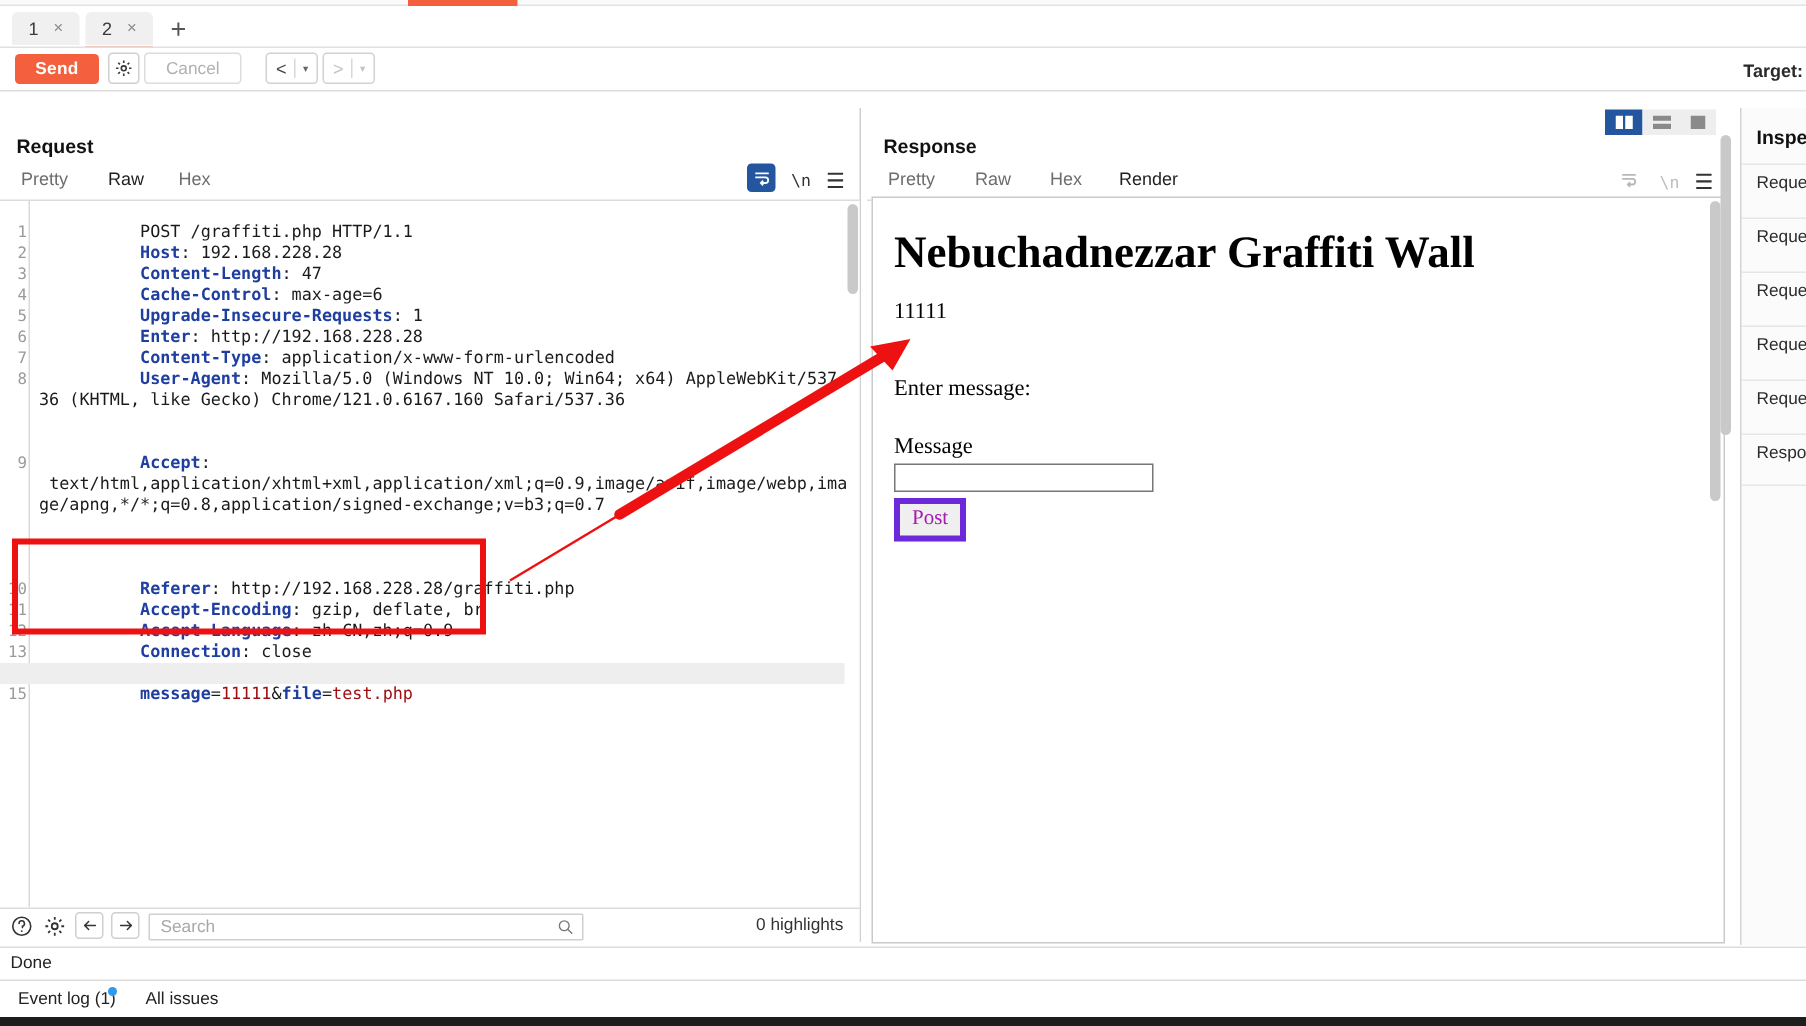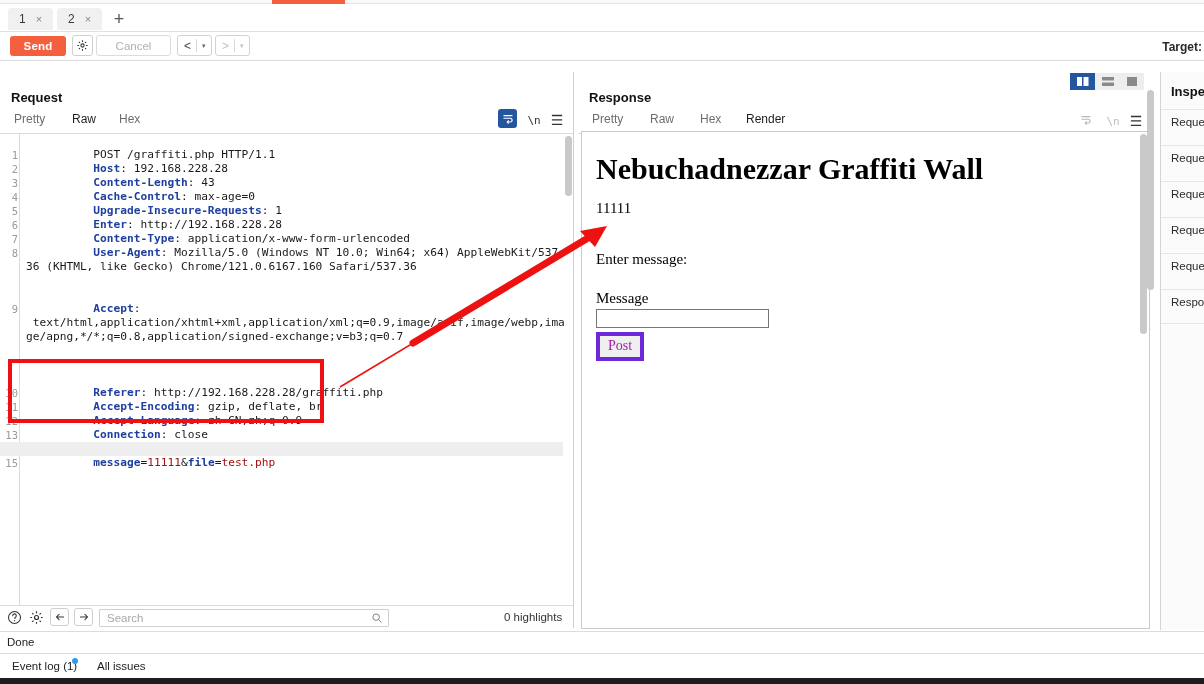--- a/index.html
+++ b/index.html
@@ -60,21 +60,21 @@
     background: #f4603e; color: #fff; border: none; border-radius: 3px;
     font-size: 11.5px; font-weight: bold; font-family: "Liberation Sans", sans-serif;
     cursor: pointer; letter-spacing: .2px;
   }
   .btn-gear {
     position: absolute; left: 72px; top: 3px; width: 21px; height: 21px;
     border: 1px solid #cfcfcf; border-radius: 3px; background: #fff;
     display: flex; align-items: center; justify-content: center; cursor: pointer;
   }
   .btn-cancel {
-    position: absolute; left: 96px; top: 3px; width: 75px; height: 21px;
+    position: absolute; left: 96px; top: 3px; width: 65px; height: 21px;
     border: 1px solid #dcdcdc; border-radius: 3px; background: #fff;
     color: #b0b0b0; font-size: 11.5px; font-family: "Liberation Sans", sans-serif;
     cursor: default;
   }
   .btn-split {
     position: absolute; top: 3px; height: 21px;
     border: 1px solid #d2d2d2; border-radius: 3px; background: #fff;
     display: flex; align-items: center; cursor: pointer;
   }
   .btn-split .main { padding: 0 5px 0 6px; font-size: 12px; color: #444; }
@@ -331,25 +331,25 @@
 
         <div class="cline">
           <span class="lnum">1</span><span>POST /graffiti.php HTTP/1.1</span>
         </div>
 
         <div class="cline">
           <span class="lnum">2</span><span class="hdr">Host</span><span>:</span><span> 192.168.228.28</span>
         </div>
 
         <div class="cline">
-          <span class="lnum">3</span><span class="hdr">Content-Length</span><span>:</span><span> 43</span>
-        </div>
-
-        <div class="cline">
-          <span class="lnum">4</span><span class="hdr">Cache-Control</span><span>:</span><span> max-age=0</span>
+          <span class="lnum">3</span><span class="hdr">Content-Length</span><span>:</span><span> 47</span>
+        </div>
+
+        <div class="cline">
+          <span class="lnum">4</span><span class="hdr">Cache-Control</span><span>:</span><span> max-age=6</span>
         </div>
 
         <div class="cline">
           <span class="lnum">5</span><span class="hdr">Upgrade-Insecure-Requests</span><span>:</span><span> 1</span>
         </div>
 
         <div class="cline">
           <span class="lnum">6</span><span class="hdr">Enter</span><span>:</span><span> http://192.168.228.28</span>
         </div>
 

